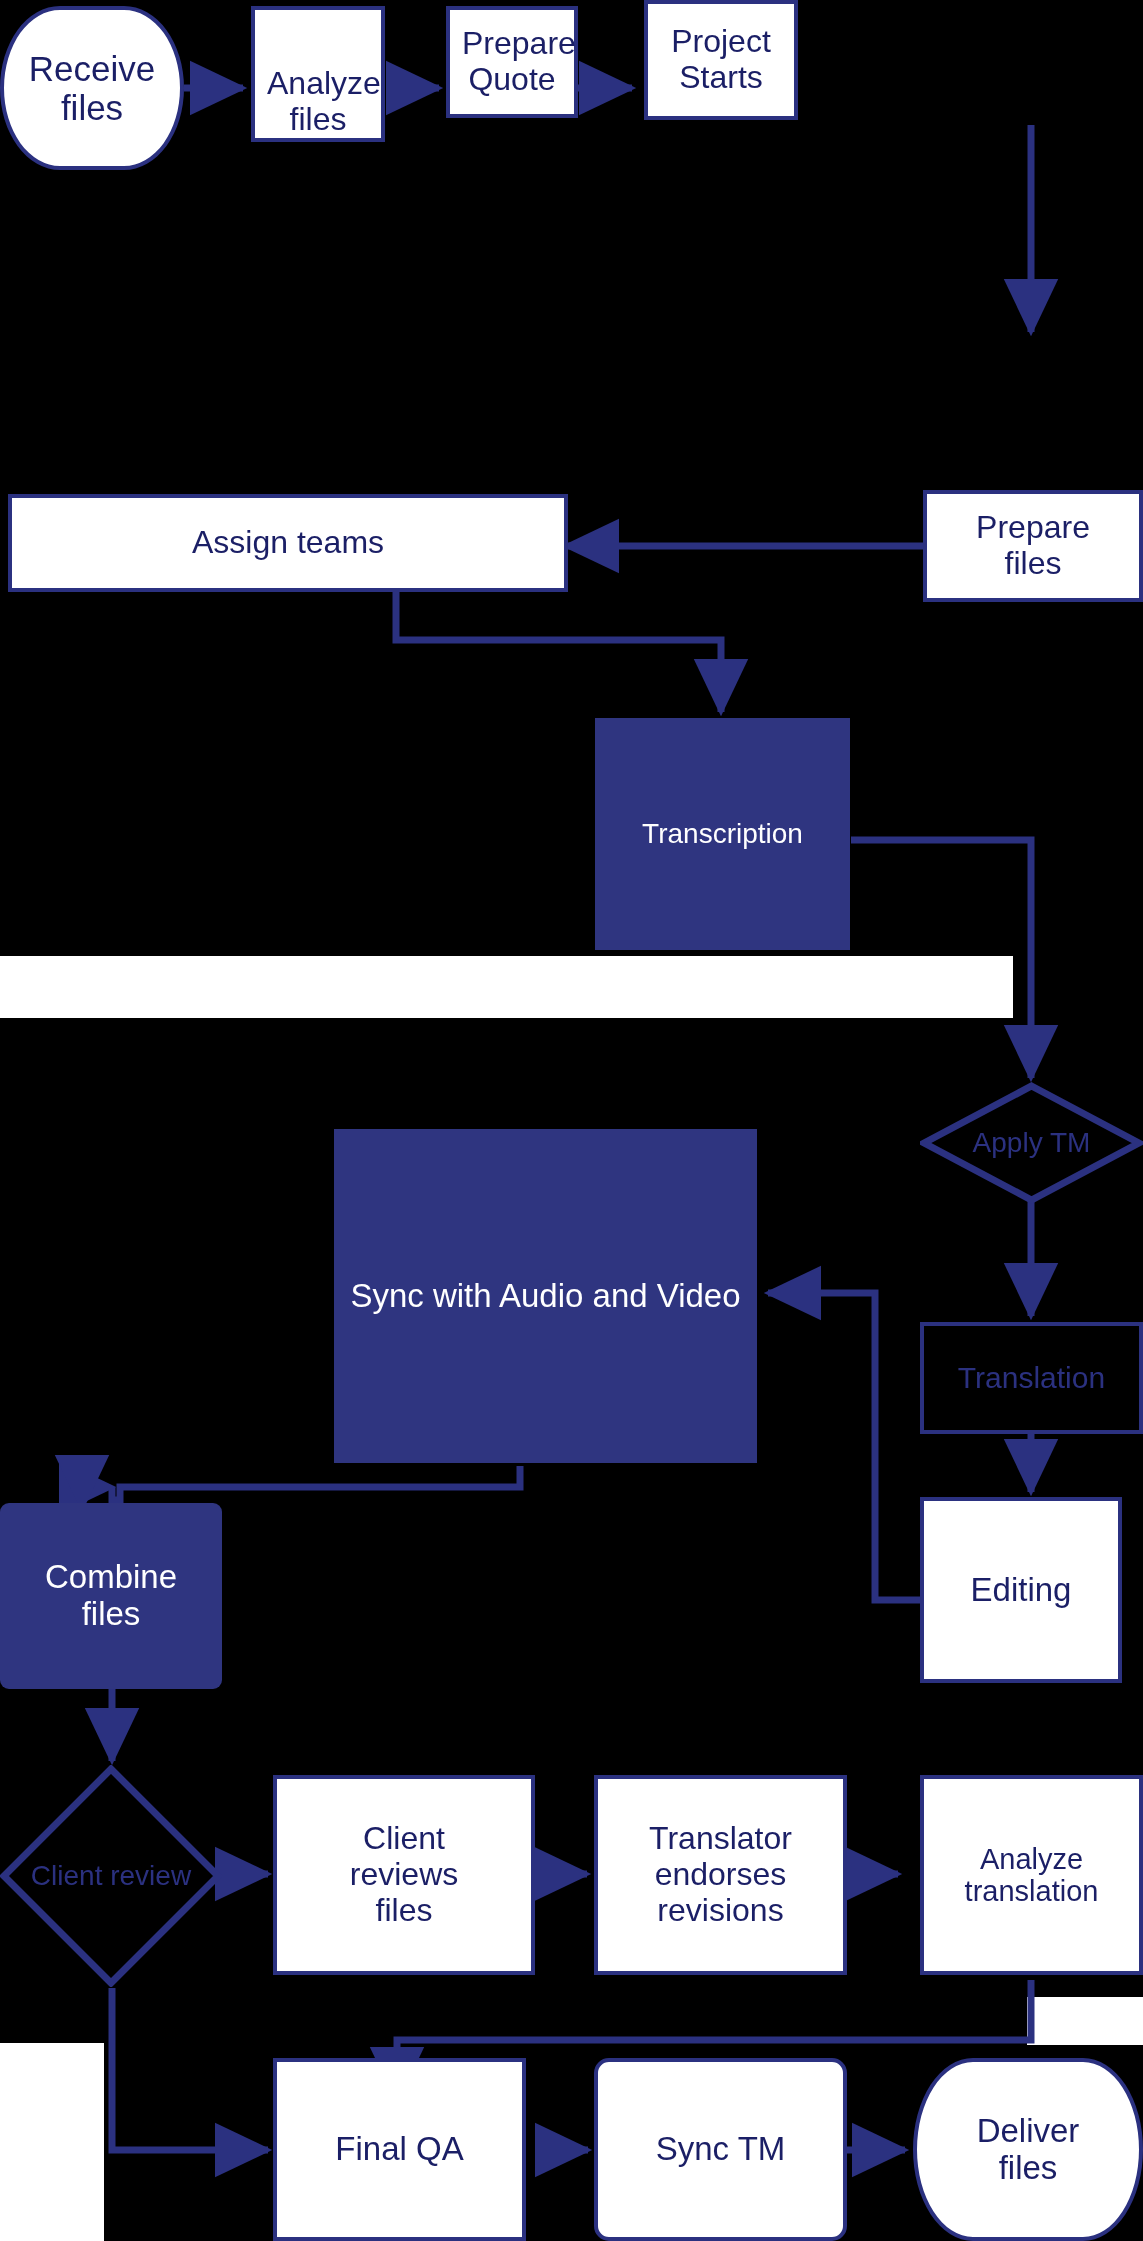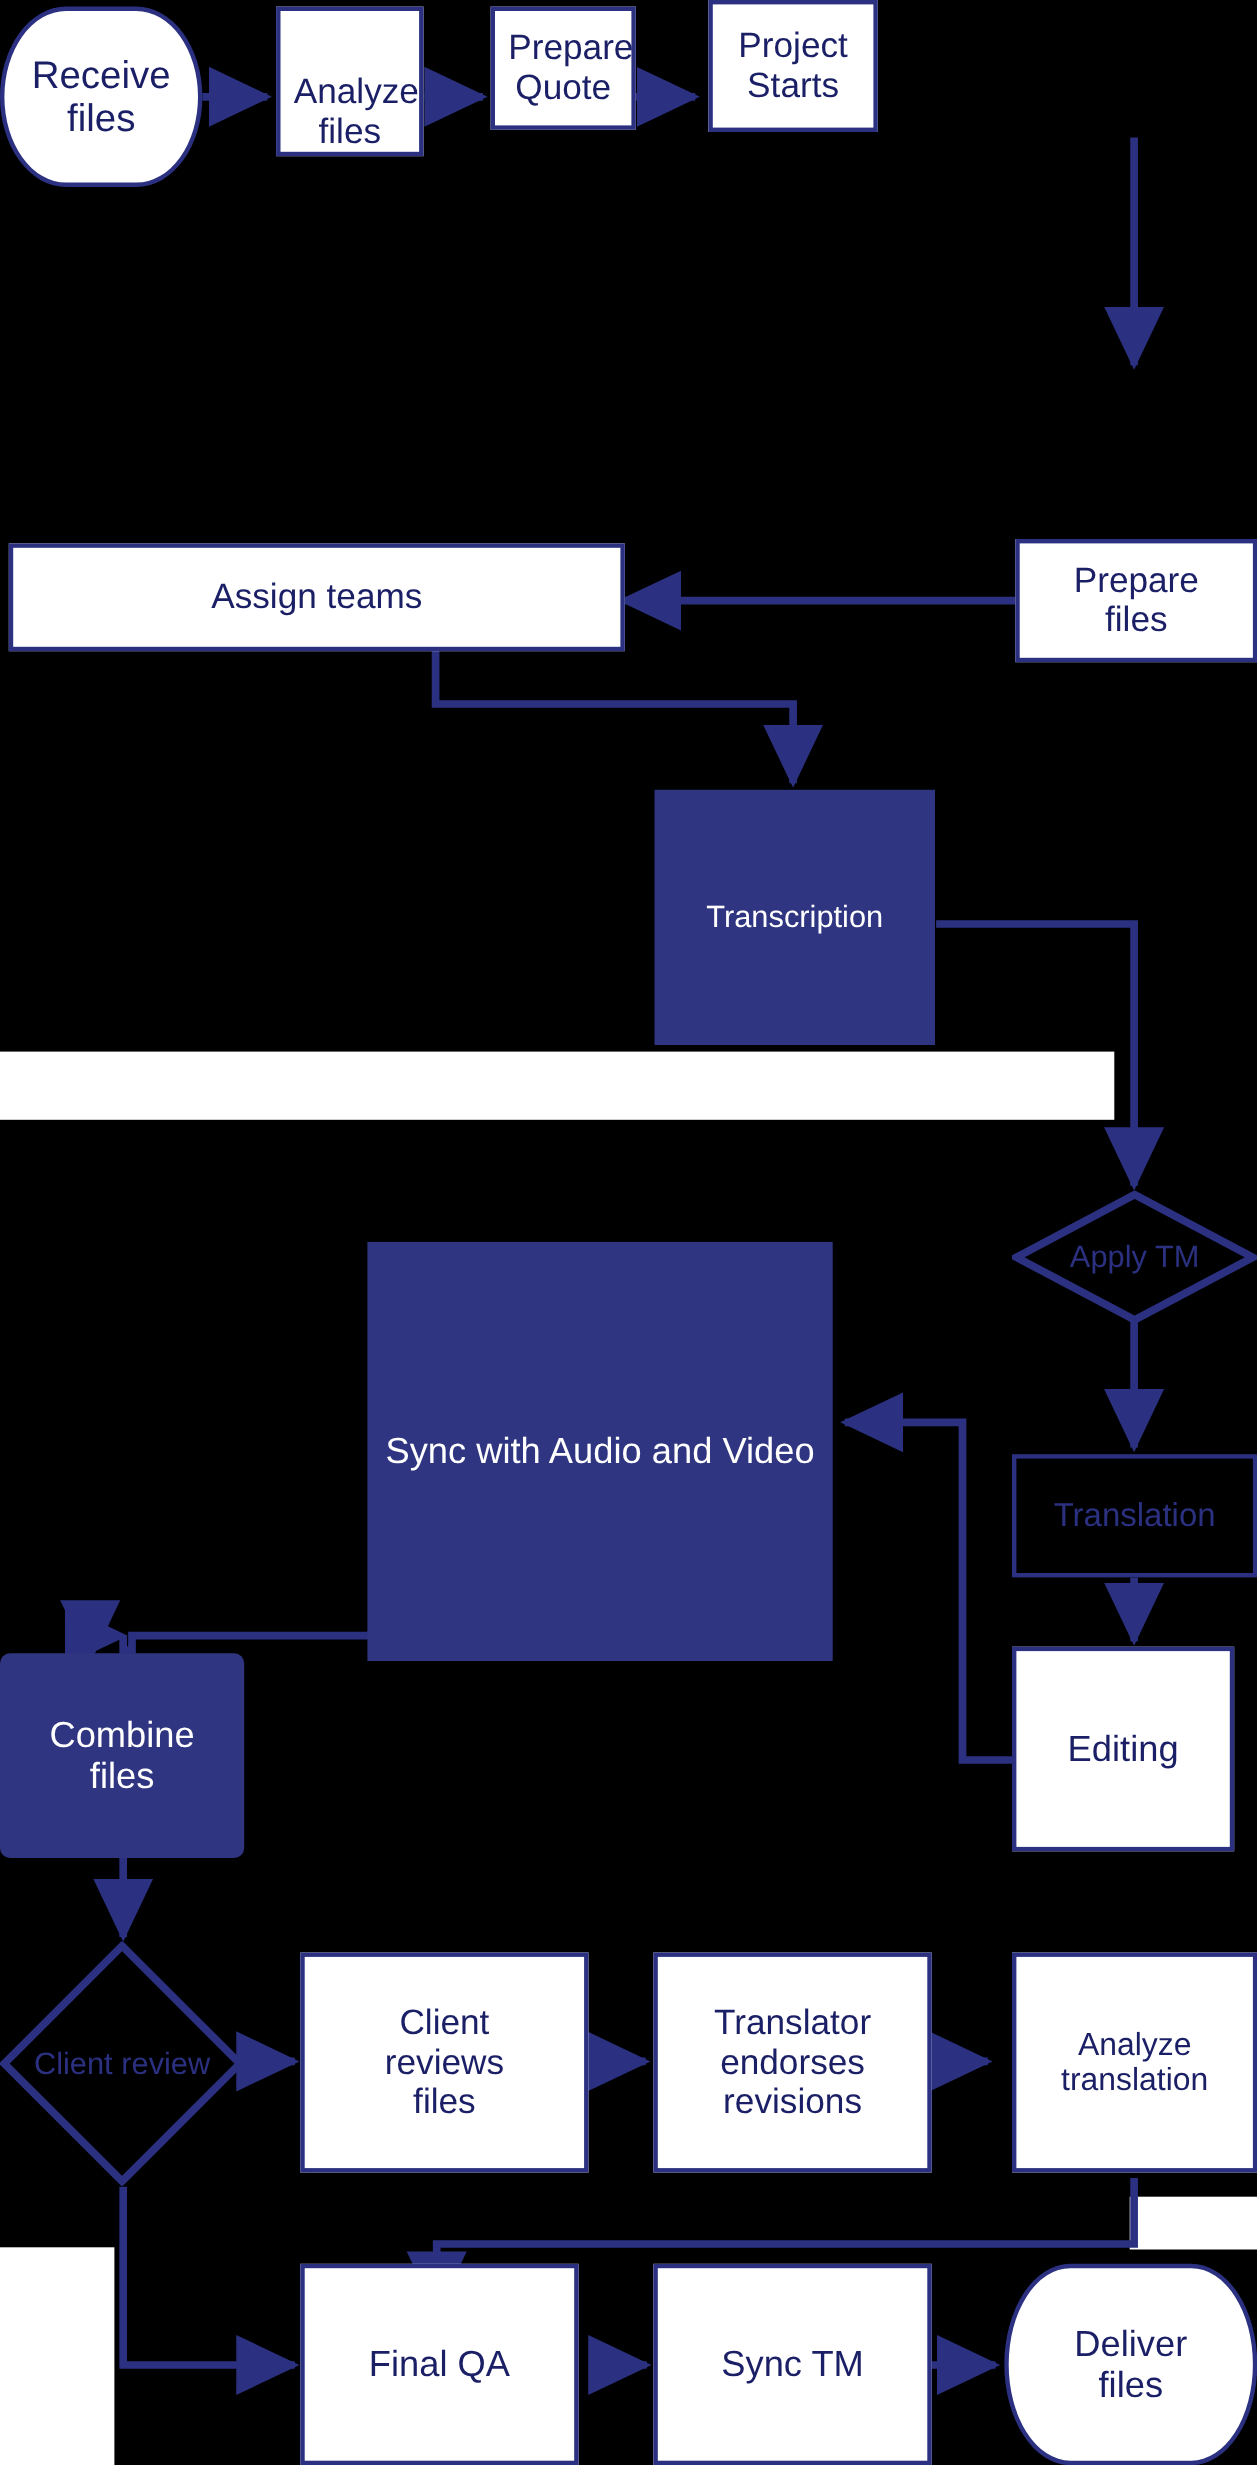--- a/index.html
+++ b/index.html
@@ -126,21 +126,21 @@
     <span class="dtext">
       <span>Apply</span>
       <span>TM</span>
     </span>
   </div>
 
   <div class="node n-open" style="left:920px;top:1322px;width:223px;height:112px;font-size:30px;">
     <span>Translation</span>
   </div>
 
-  <div class="node n-fill" style="left:334px;top:1129px;width:423px;height:381px;font-size:33px;">
+  <div class="node n-fill" style="left:334px;top:1129px;width:423px;height:334px;font-size:33px;">
     <span>Sync with Audio and Video</span>
   </div>
 
   <div class="node n-white" style="left:920px;top:1497px;width:202px;height:186px;font-size:33px;">
     <span>Editing</span>
   </div>
 
   <div class="node n-fill n-rrect" style="left:0px;top:1503px;width:222px;height:186px;font-size:33px;">
     <span>
       <span>Combine</span>
@@ -178,21 +178,21 @@
     <span>
       <span>Analyze</span>
       <span>translation</span>
     </span>
   </div>
 
   <div class="node n-white" style="left:273px;top:2058px;width:253px;height:183px;font-size:33px;">
     <span>Final QA</span>
   </div>
 
-  <div class="node n-white" style="left:594px;top:2058px;width:253px;height:183px;font-size:33px;">
+  <div class="node n-white" style="left:594px;top:2058px;width:253px;height:183px;font-size:33px;border-radius:15px;">
     <span>Sync TM</span>
   </div>
 
   <div class="node n-white n-round" style="left:913px;top:2058px;width:230px;height:183px;font-size:33px;">
     <span>
       <span>Deliver</span>
       <span>files</span>
     </span>
   </div>
 

